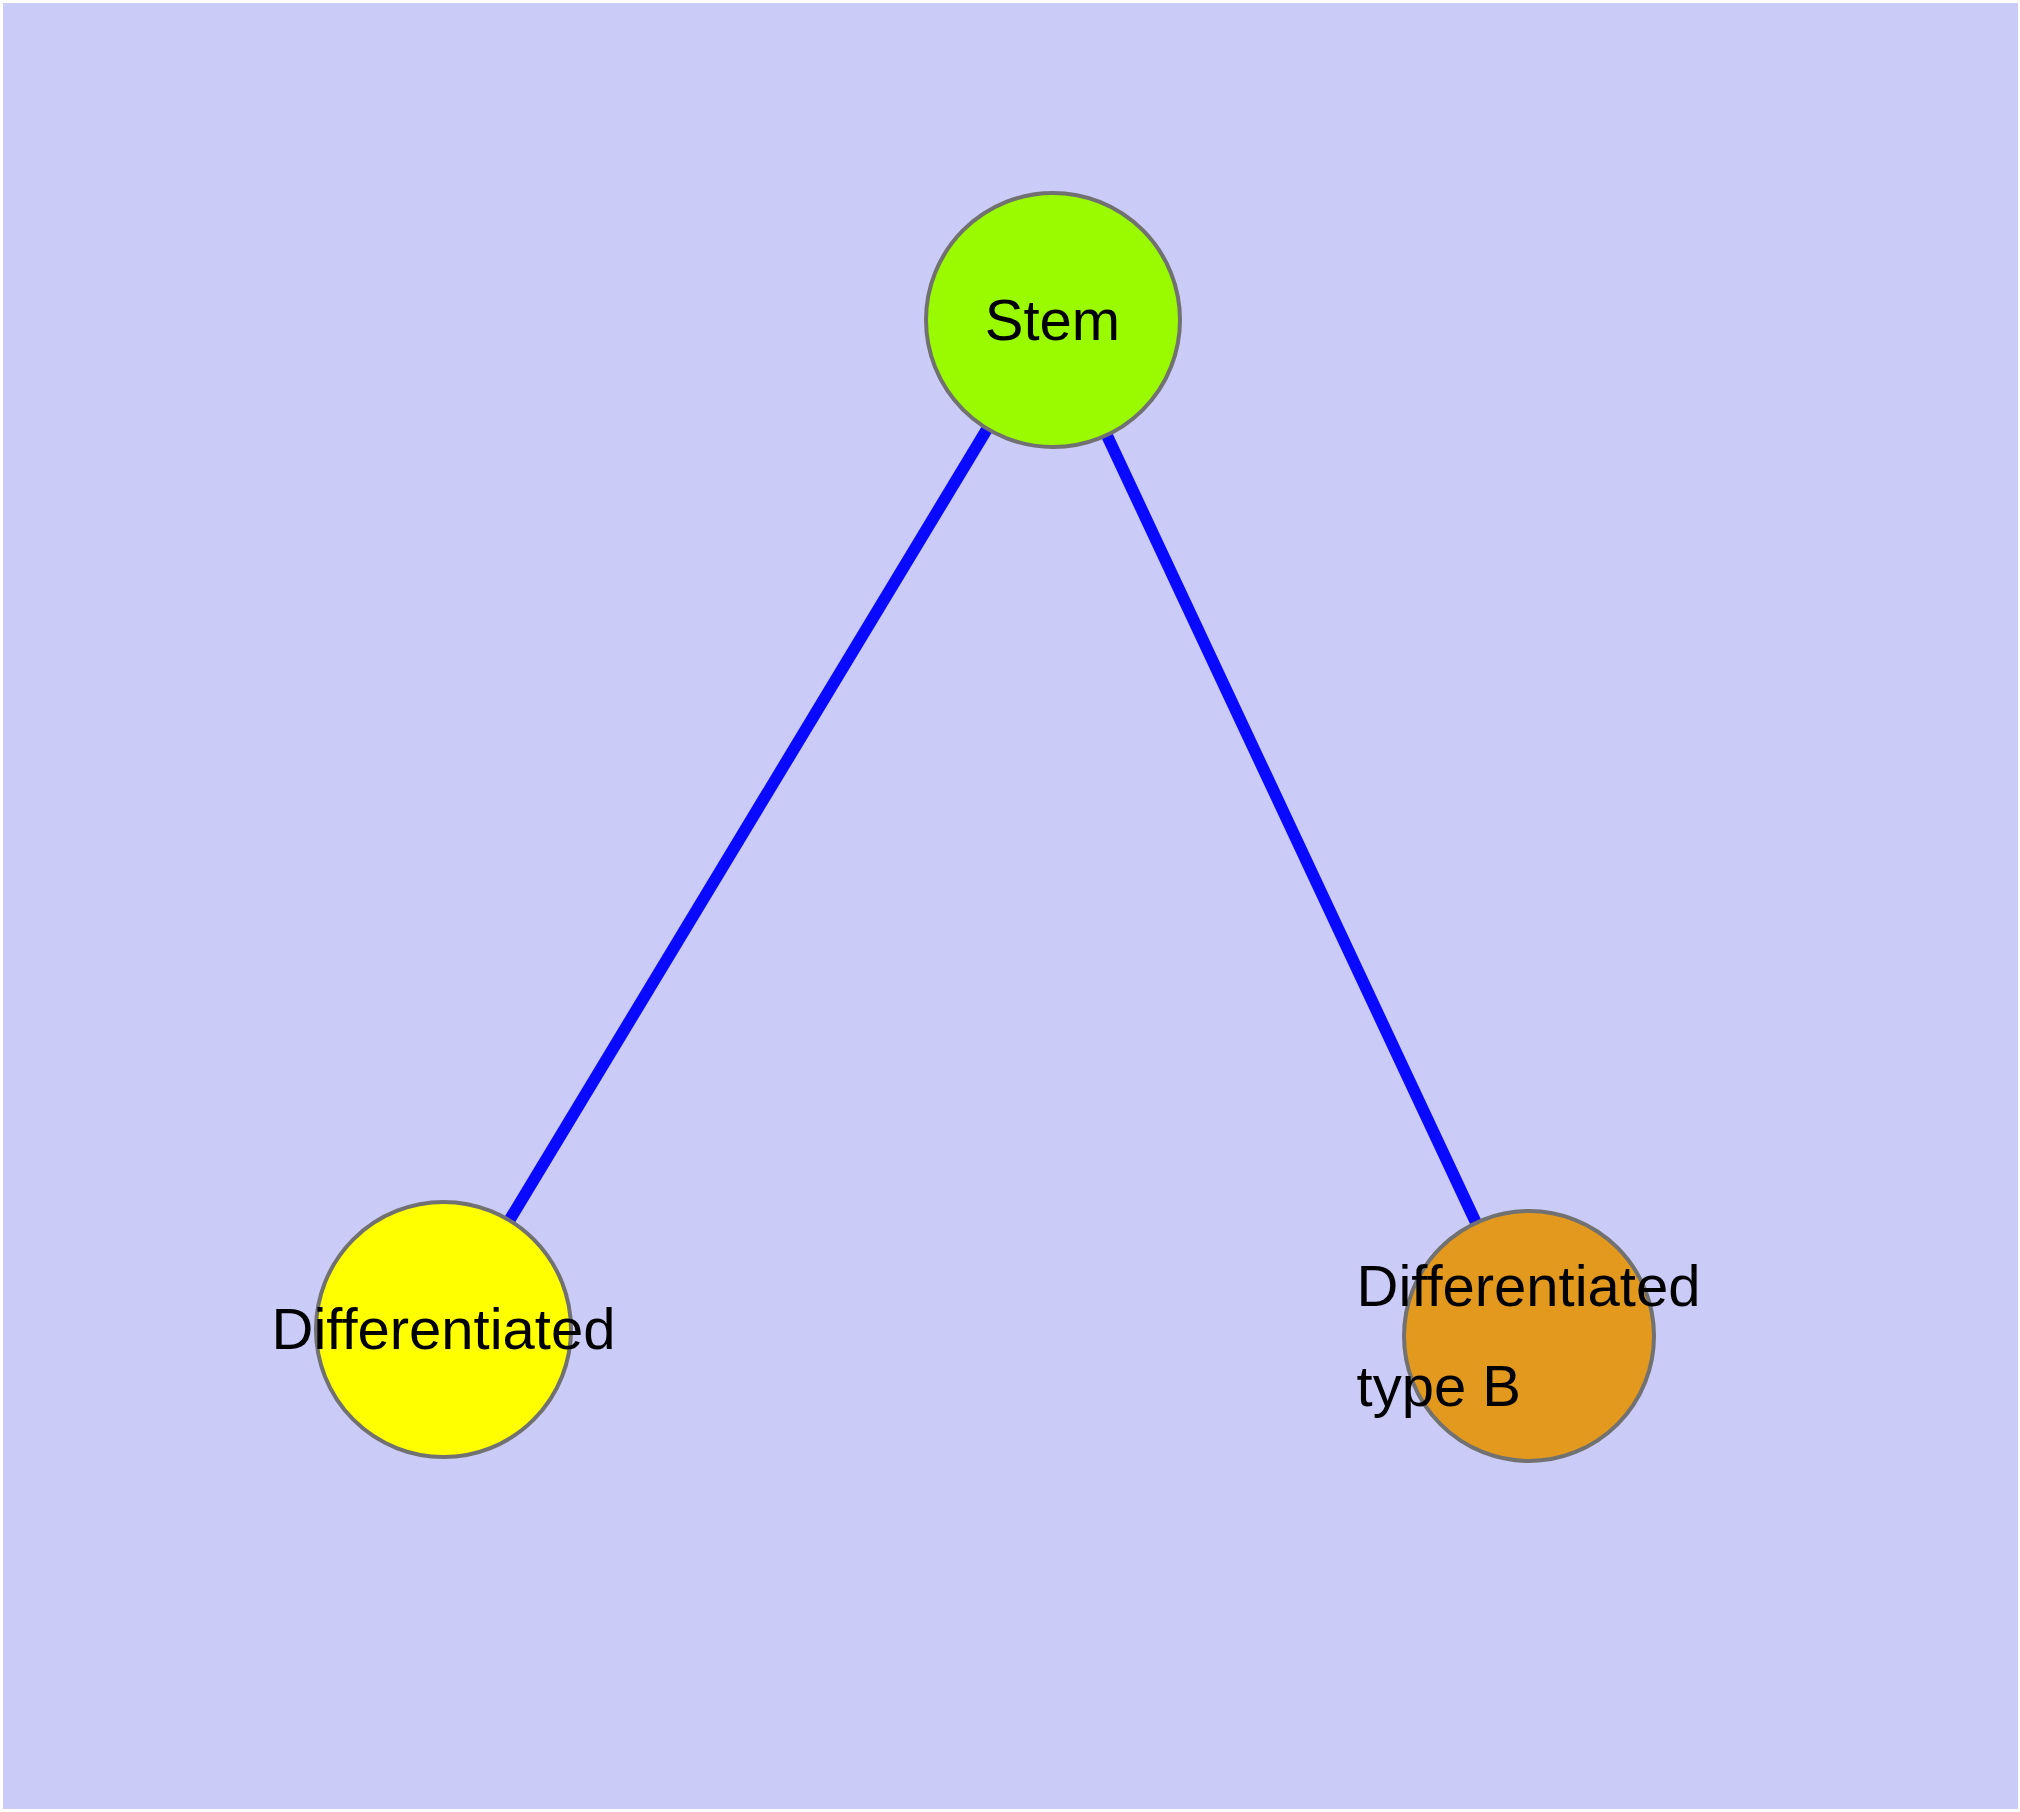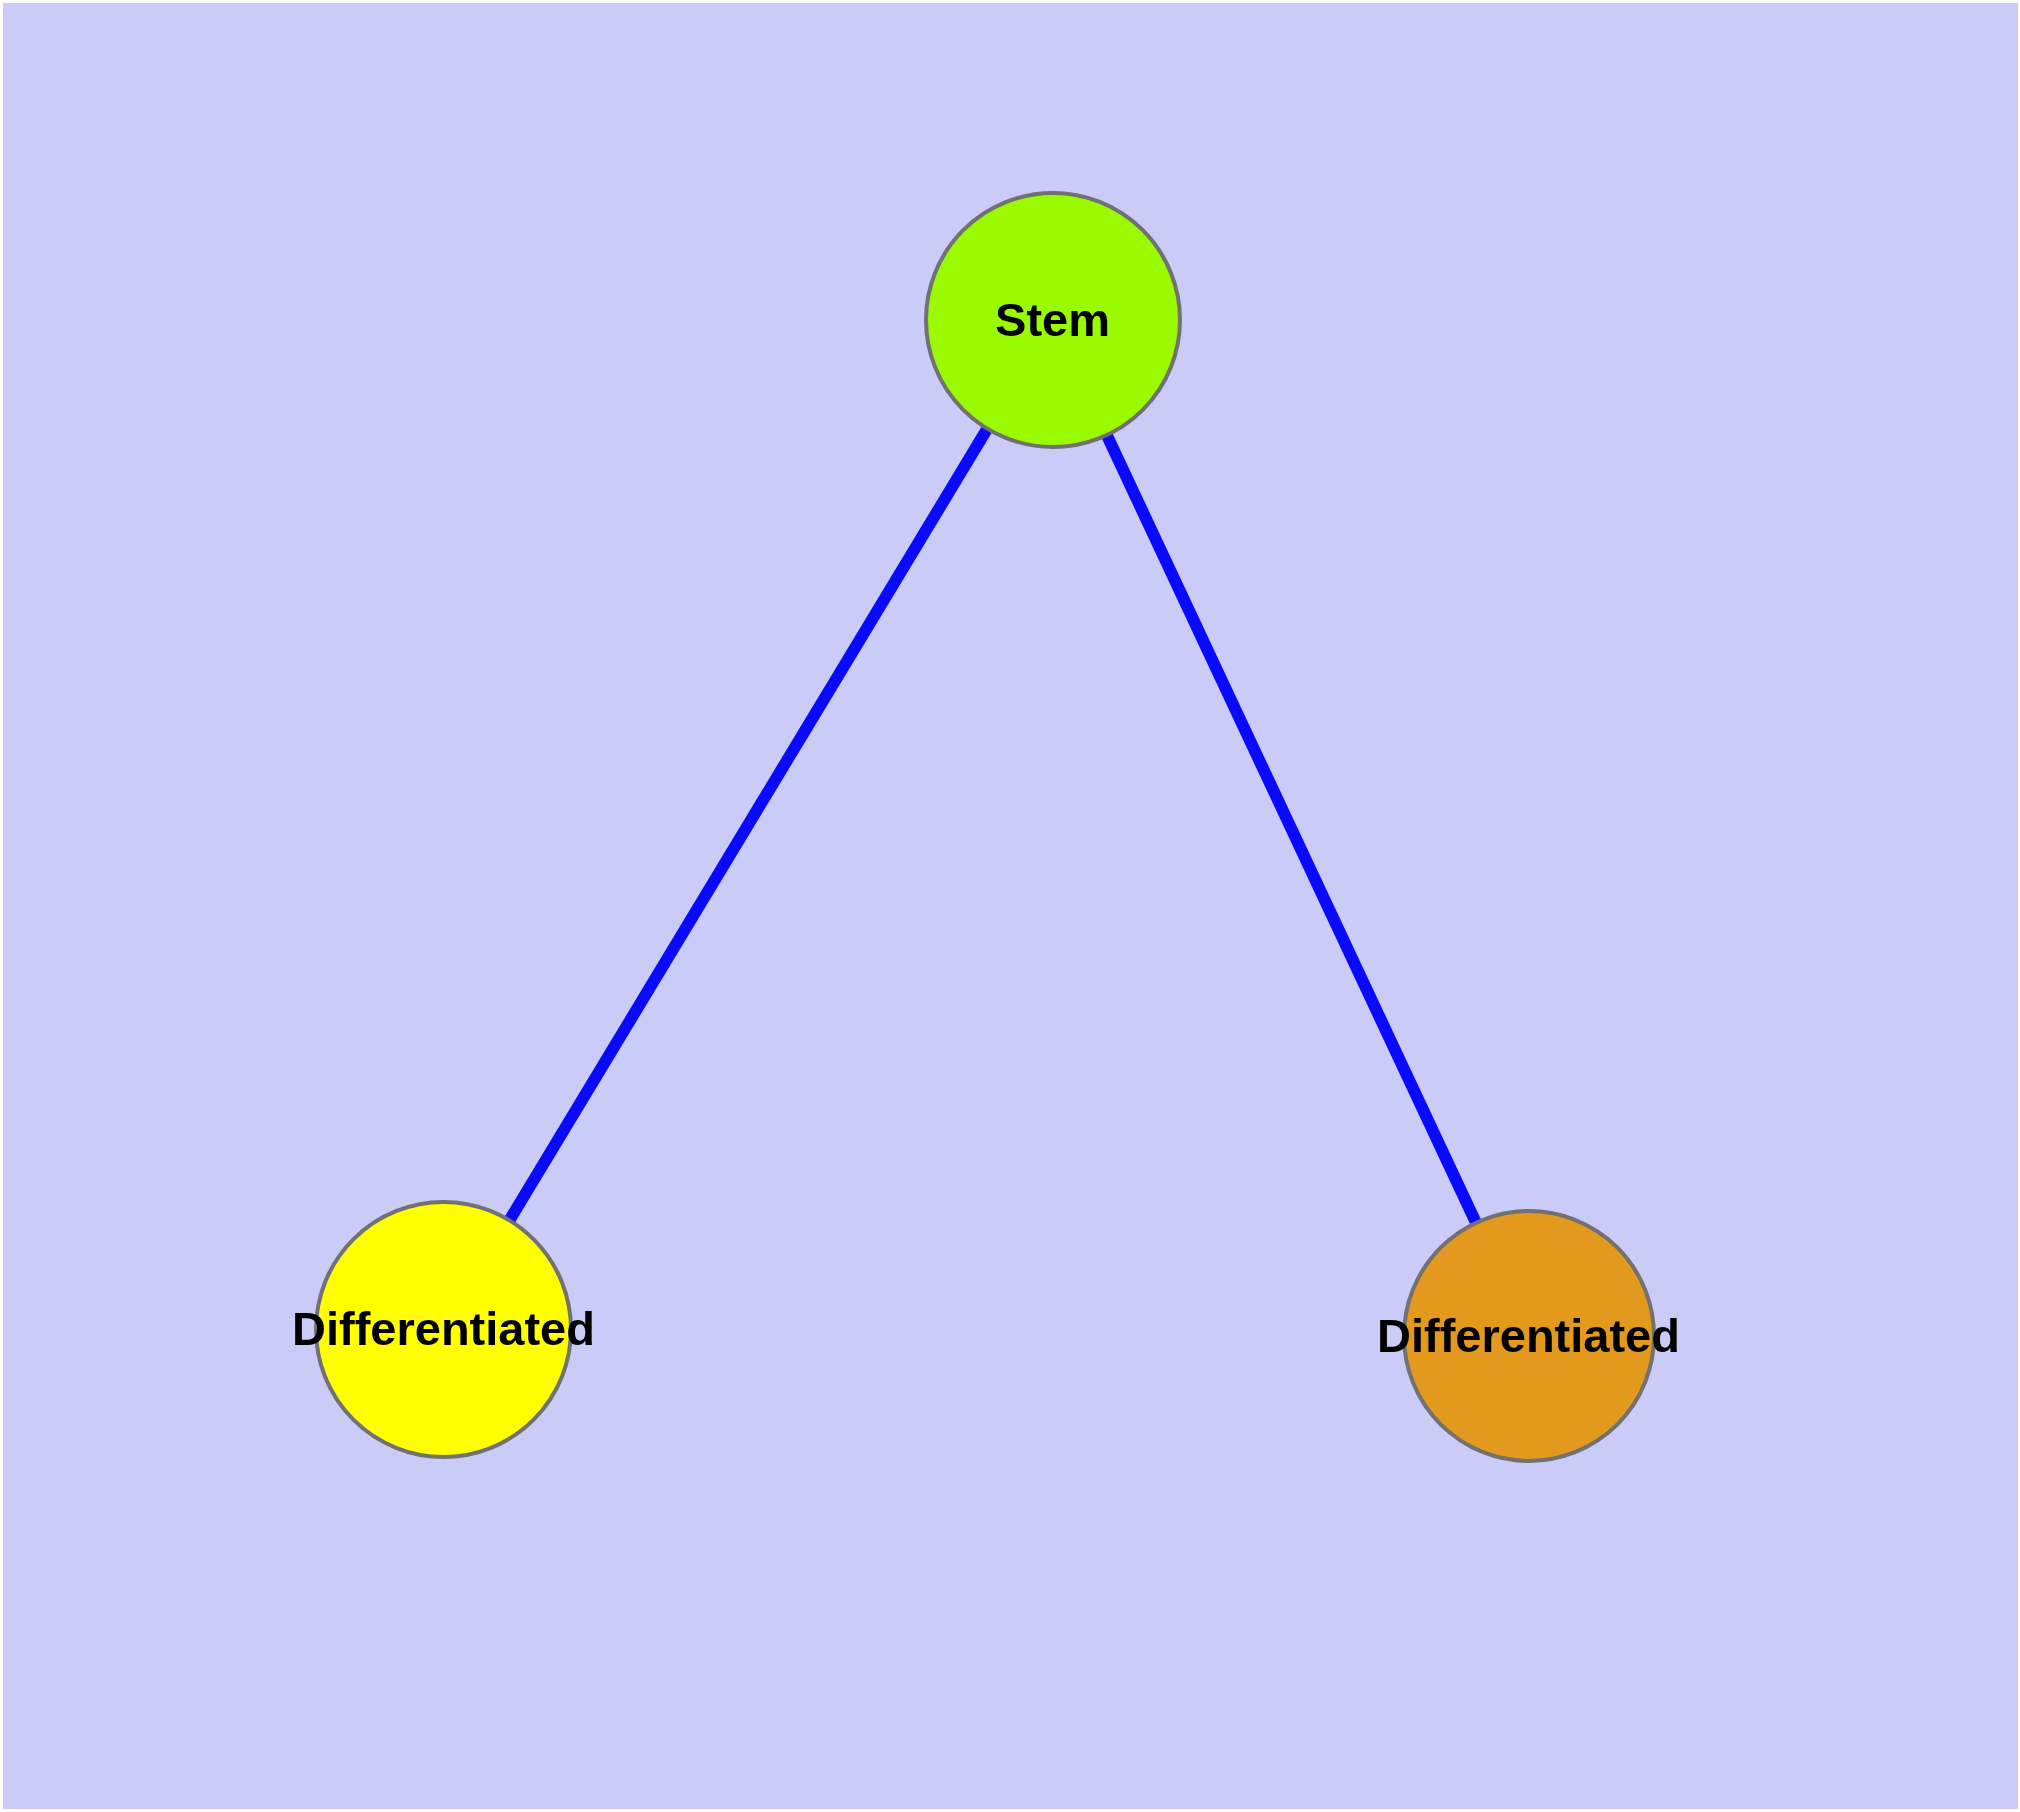--- a/index.html
+++ b/index.html
@@ -30,22 +30,22 @@
     position: absolute;
     border-radius: 50%;
     box-sizing: border-box;
     z-index: 2;
   }
   .node-label {
     position: absolute;
     transform: translate(-50%, -50%);
     z-index: 3;
     text-align: left;
-    font-weight: bold;
-    font-size: 47px;
+    font-weight: normal;
+    font-size: 58px;
     line-height: 100px;
     white-space: nowrap;
   }
 </style>
 </head>
 <body style="background: rgb(255, 255, 255);">
 
 <div class="canvas" id="canvas" style="background: rgb(203, 203, 248);">
 
   <svg class="edges-layer" id="edges-layer" xmlns="http://www.w3.org/2000/svg" viewBox="0 0 2378 2131" width="2015" height="1806">
@@ -61,16 +61,17 @@
     <div>Stem</div>
     <div></div>
   </div>
 
   <div class="node-label" style="left: 441px; top: 1326px; color: rgb(0, 0, 0);">
     <div>Differentiated</div>
   </div>
 
   <div class="node-label" style="left: 1526px; top: 1333px; color: rgb(0, 0, 0);">
     <div>Differentiated</div>
+    <div>type B</div>
   </div>
 
 </div>
 
 
 </body></html>

